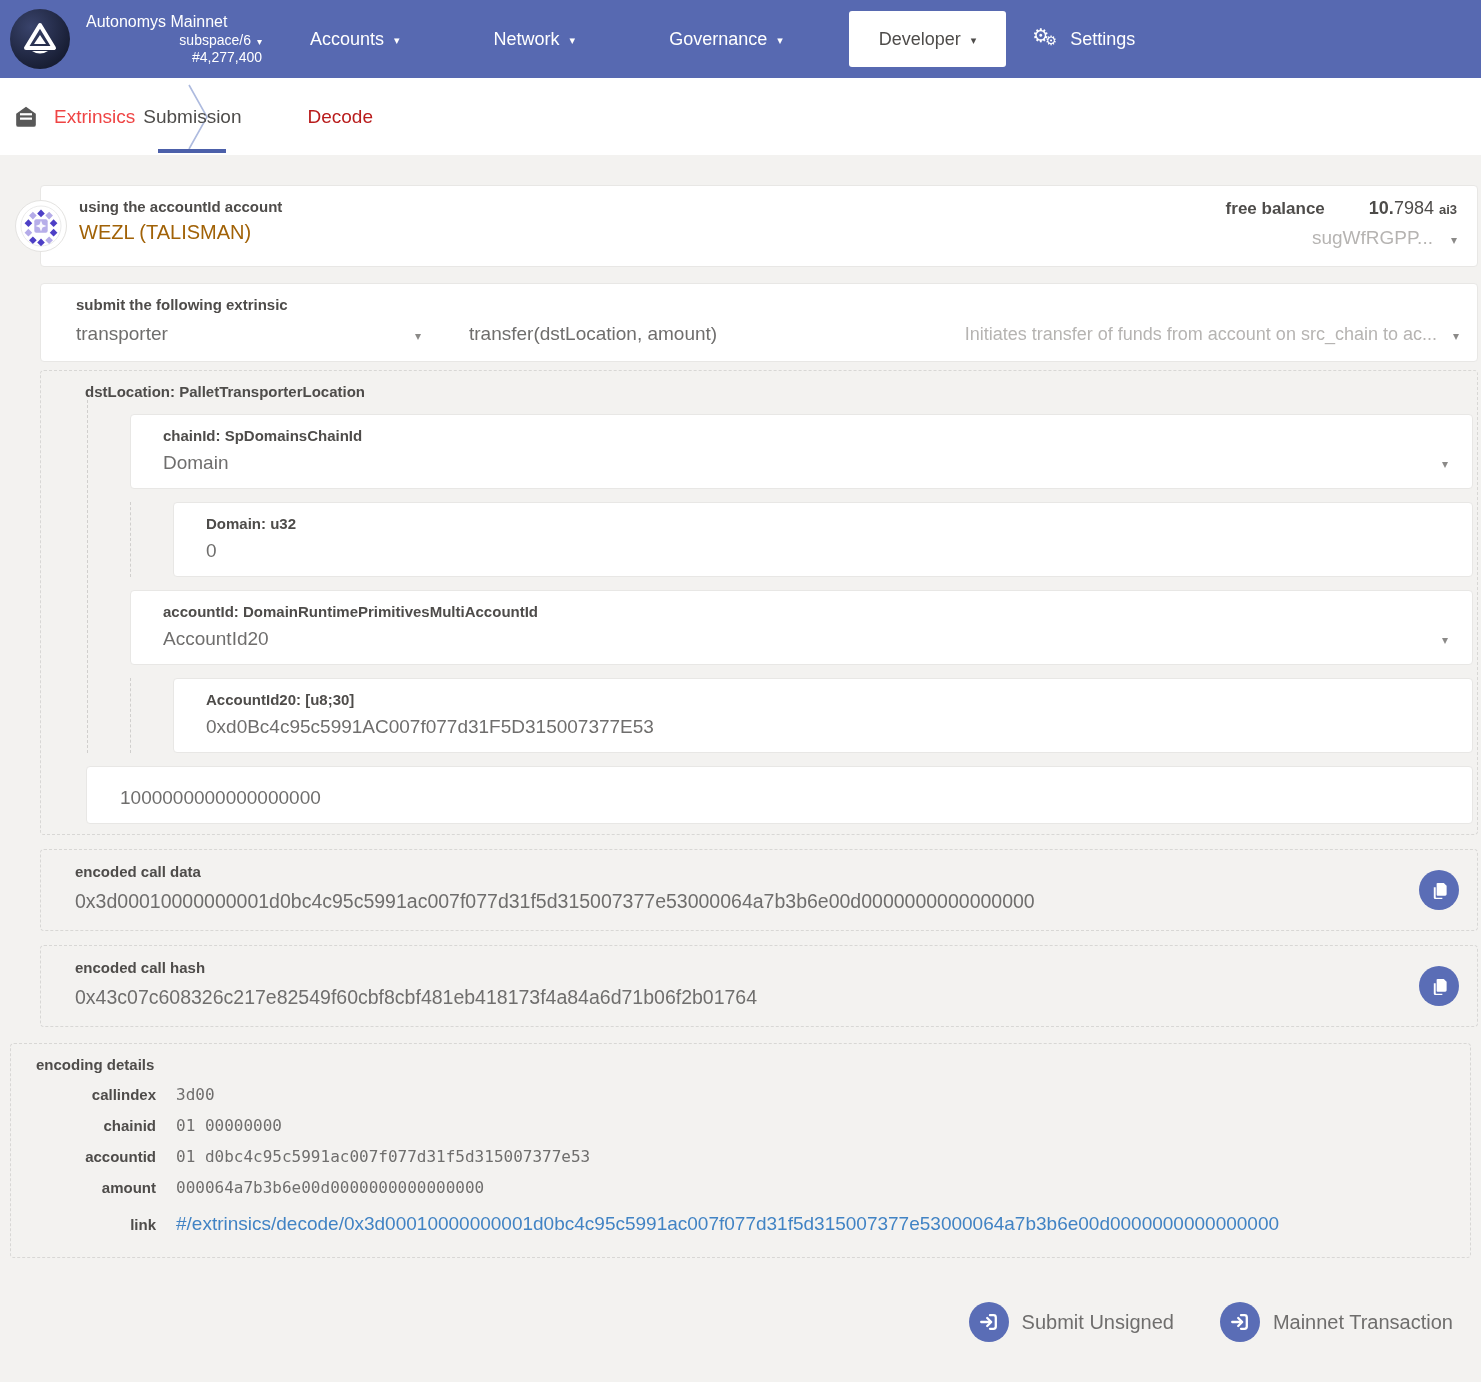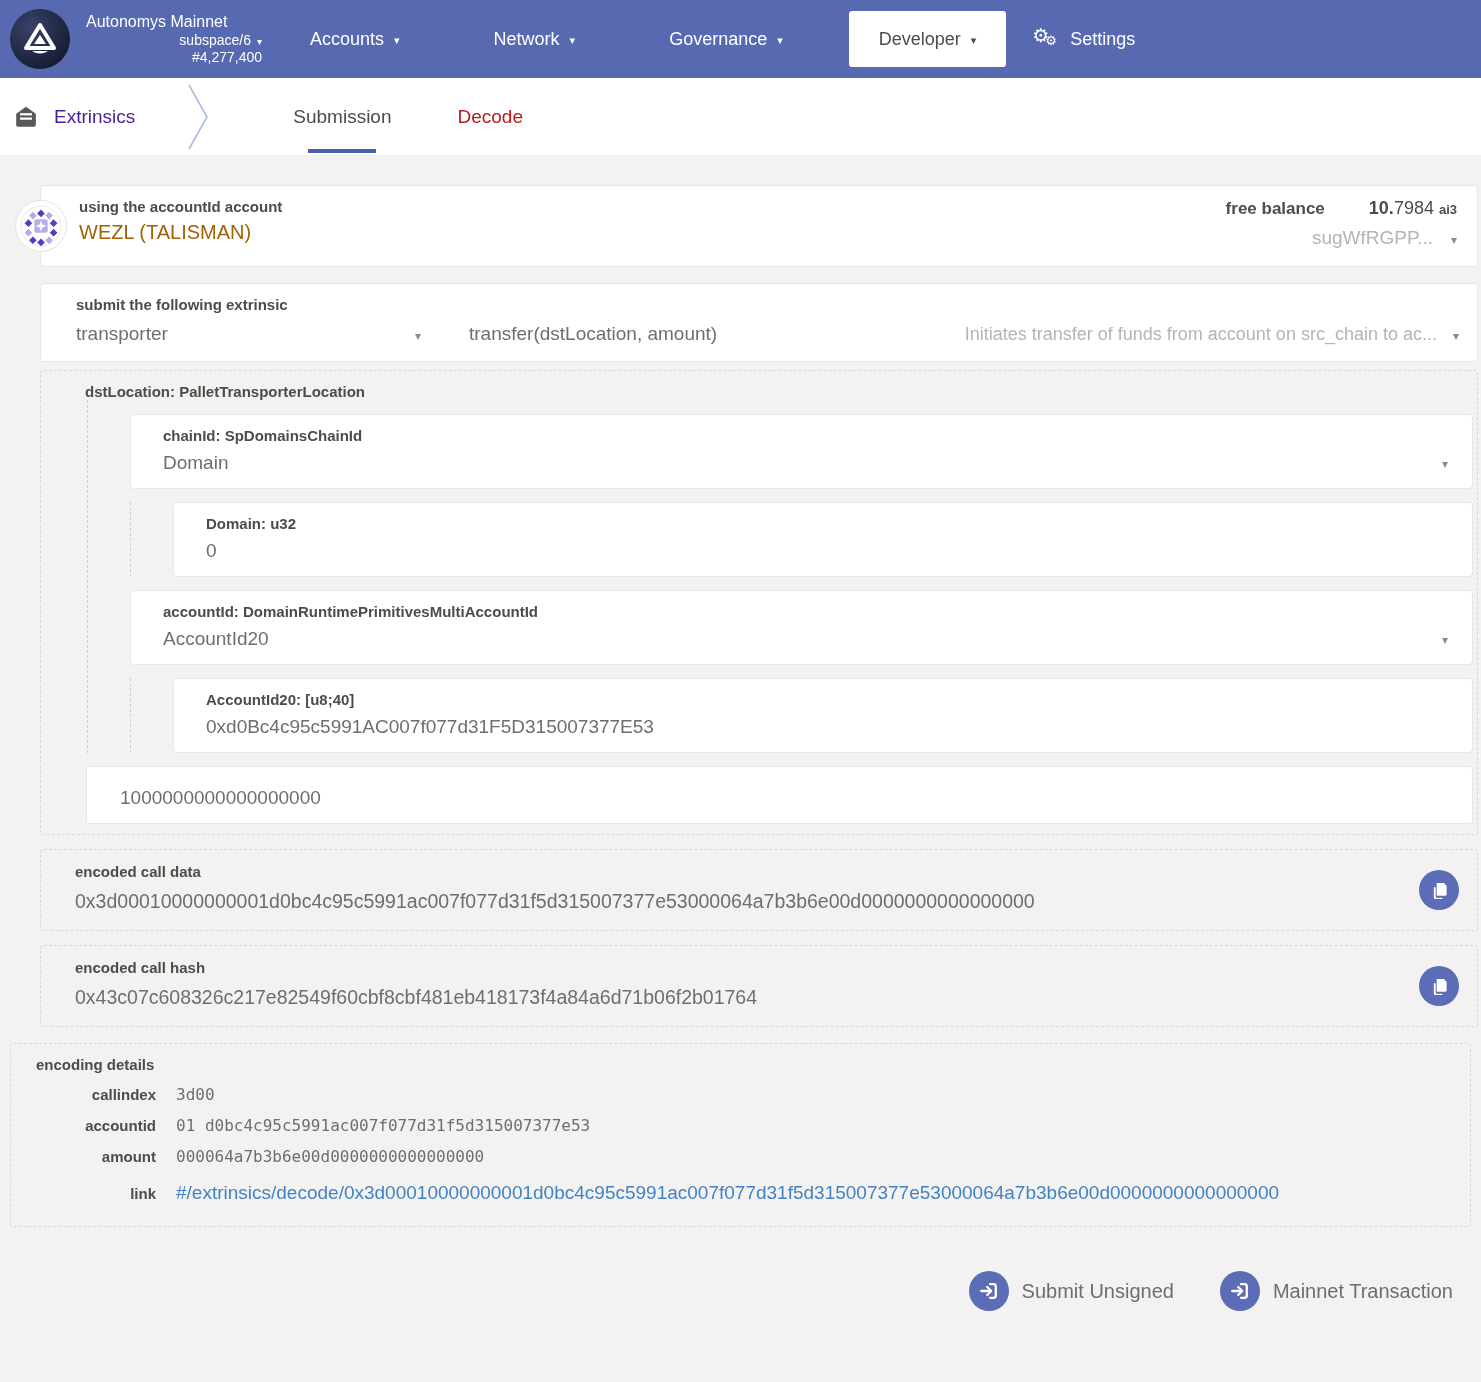--- a/index.html
+++ b/index.html
@@ -34,23 +34,23 @@
     padding: 0 30px; border-radius: 3px; display: flex; align-items: center;
   }
   .nav-settings { margin-left: 26px; display: flex; align-items: center; }
   .gear-wrap { position: relative; width: 30px; height: 26px; margin-right: 8px; }
   .gear-big { position: absolute; left: 0; top: -2px; font-size: 19px; }
   .gear-small { position: absolute; left: 13px; top: 7px; font-size: 13px; }
   .caret { color: inherit; }
   
   .crumb-row { height: 77px; background: #fff; display: flex; align-items: center; position: relative; }
   .crumb-icon { margin-left: 14px; display: flex; }
-  .crumb-title { font-size: 19px; color: #4c1d95; margin-left: 16px; }
+  .crumb-title { font-size: 19px; color: #ef4444; margin-left: 16px; }
   .crumb-chevron { position: absolute; left: 186px; top: 5px; }
-  .tabs { display: flex; height: 100%; margin-left: 150px; }
+  .tabs { display: flex; height: 100%; }
   .tab { position: relative; display: flex; align-items: center; font-size: 19px; padding: 0 8px; cursor: pointer; }
   .tab-submission { color: #4e4c4a; }
   .tab-submission::after {
     content: ""; position: absolute; left: 50%; transform: translateX(-50%);
     bottom: 2px; width: 68px; height: 4px; background: #4c60aa;
   }
   .tab-decode { color: #b91c1c; margin-left: 50px; }
   
   .content { padding-top: 30px; }
   .card-base { background: #fff; border: 1px solid #e8e7e5; border-radius: 4px; }
@@ -249,21 +249,21 @@
           <div class="val">0</div>
         </div>
       </div>
       <div class="card-base param-card">
         <div class="lbl">accountId: DomainRuntimePrimitivesMultiAccountId</div>
         <div class="val">AccountId20</div>
         <span class="form-caret">▾</span>
       </div>
       <div class="nest2">
         <div class="card-base param-card">
-          <div class="lbl">AccountId20: [u8;40]</div>
+          <div class="lbl">AccountId20: [u8;30]</div>
           <div class="val">0xd0Bc4c95c5991AC007f077d31F5D315007377E53</div>
         </div>
       </div>
     </div>
     <div class="card-base amount-card">
       <div class="val">1000000000000000000</div>
     </div>
   </div>
 
   <div class="encoded-box">
@@ -286,20 +286,24 @@
         <path d="M8 2 H14.5 L17.5 5 V14 Q17.5 15.5 16 15.5 H8 Q7 15.5 7 14.5 V3 Q7 2 8 2 Z" fill="#fff"></path>
       </svg>
     </button>
   </div>
 
   <div class="details-box">
     <div class="lbl">encoding details</div>
     <div class="detail-row">
       <div class="detail-key">callindex</div>
       <div class="detail-val">3d00</div>
+    </div>
+    <div class="detail-row">
+      <div class="detail-key">chainid</div>
+      <div class="detail-val">01 00000000</div>
     </div>
     <div class="detail-row">
       <div class="detail-key">accountid</div>
       <div class="detail-val">01 d0bc4c95c5991ac007f077d31f5d315007377e53</div>
     </div>
     <div class="detail-row">
       <div class="detail-key">amount</div>
       <div class="detail-val">000064a7b3b6e00d0000000000000000</div>
     </div>
     <div class="detail-row link-row">

